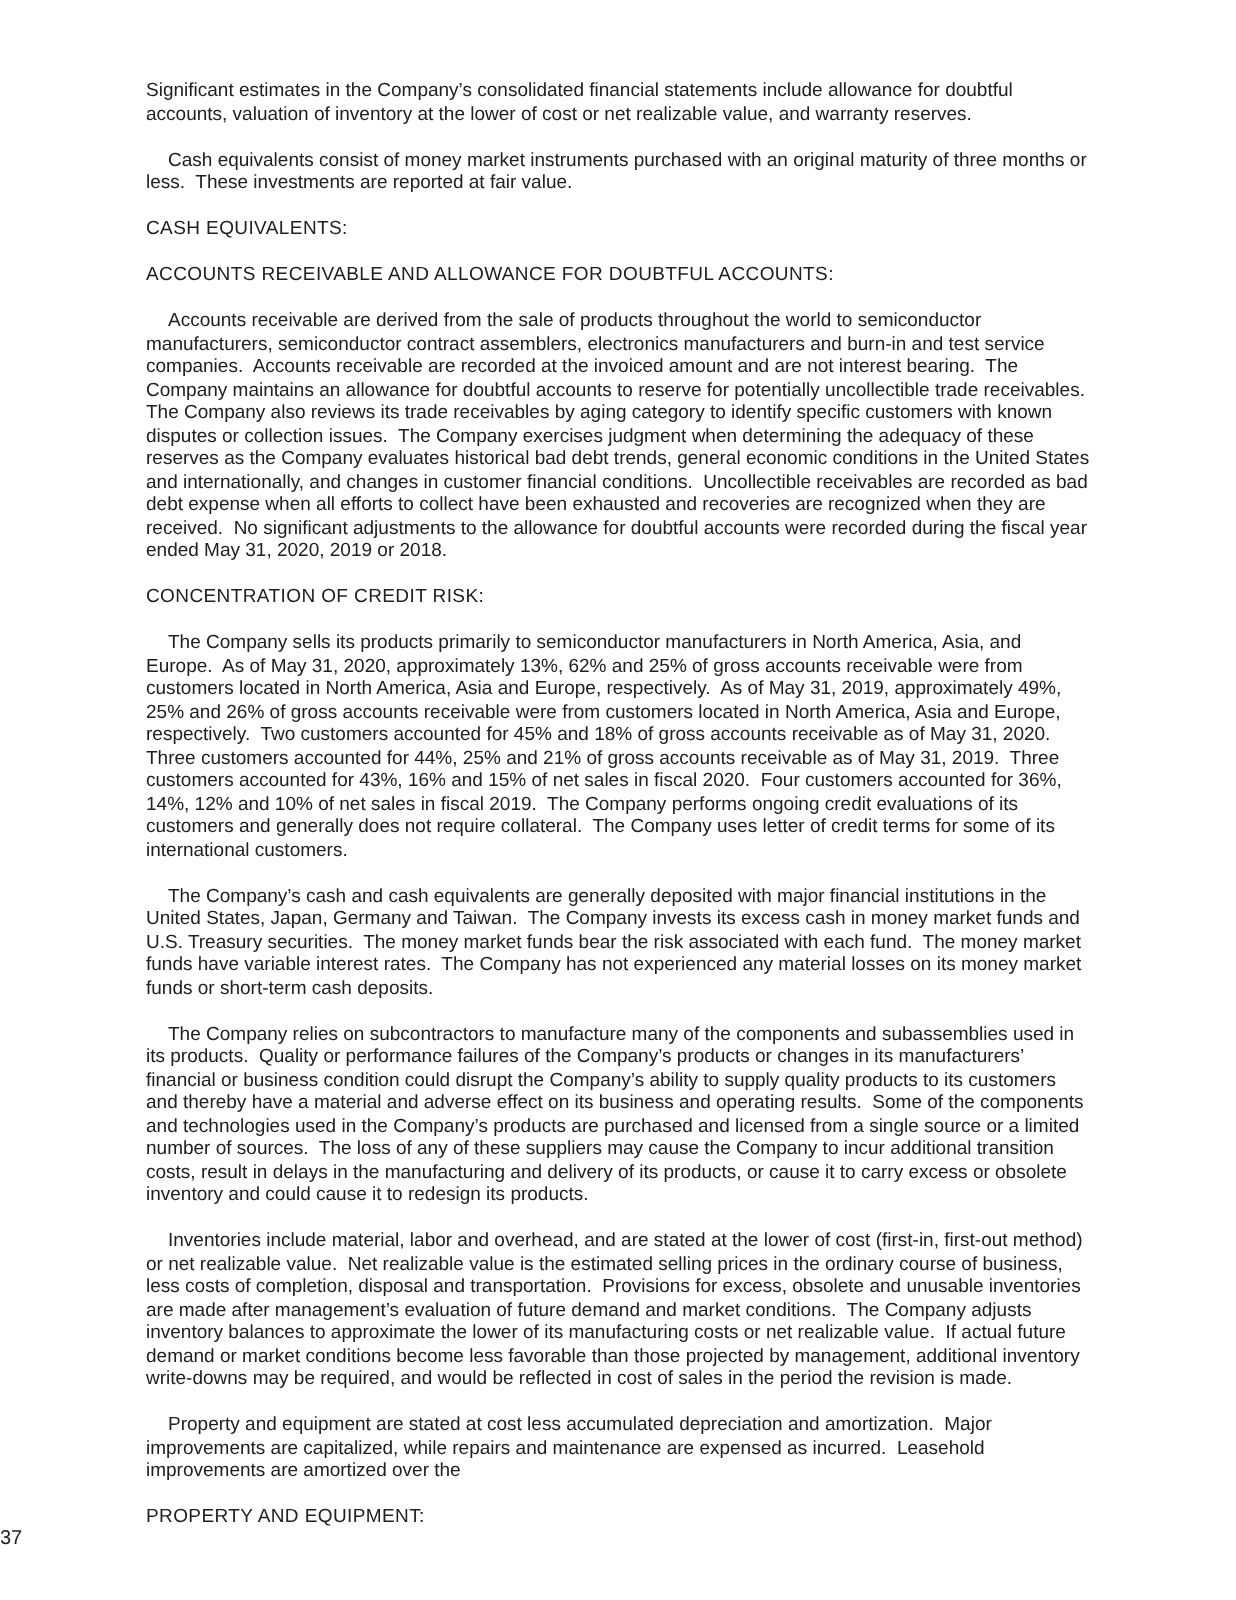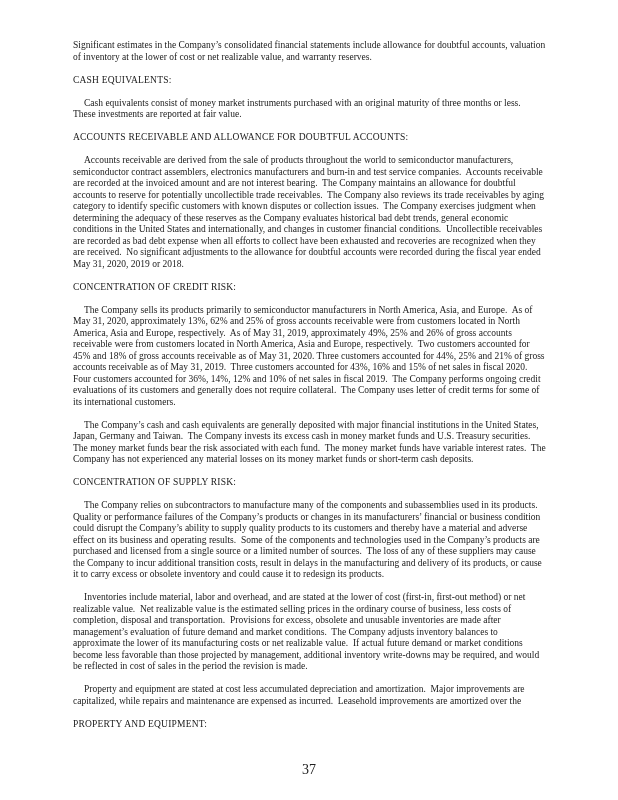--- a/index.html
+++ b/index.html
@@ -6,21 +6,21 @@
     margin: 0;
     padding: 0;
     background: #ffffff;
   }
   .page {
     position: relative;
     width: 580px;
     height: 800px;
     background: #ffffff;
     overflow: hidden;
-    font-family: Liberation Serif, serif;
+    font-family: Liberation Sans, sans-serif;
     color: #202020;
   }
   .content {
     position: absolute;
     top: 40px;
     left: 73px;
     width: 473px;
   }
   .block {
     font-size: 9.5px;
@@ -33,38 +33,36 @@
     letter-spacing: 0.2px;
   }
   .para.indent {
     text-indent: 11px;
   }
   .page-number {
     position: absolute;
     top: 764px;
     left: 0;
     width: 618px;
-    text-align: center;
-    font-size: 14px;
+    font-size: 10px;
     line-height: 11.5px;
   }
 </style>
 </head>
 <body>
 
 <div class="page">
   <div class="content">
     <div class="block para">Significant estimates in the Company’s consolidated financial statements include allowance for doubtful accounts, valuation of inventory at the lower of cost or net realizable value, and warranty reserves.</div>
+    <div class="block para indent">Cash equivalents consist of money market instruments purchased with an original maturity of three months or less.  These investments are reported at fair value.</div>
     <div class="block heading">CASH EQUIVALENTS:</div>
-    <div class="block para indent">Cash equivalents consist of money market instruments purchased with an original maturity of three months or less.  These investments are reported at fair value.</div>
     <div class="block heading">ACCOUNTS RECEIVABLE AND ALLOWANCE FOR DOUBTFUL ACCOUNTS:</div>
     <div class="block para indent">Accounts receivable are derived from the sale of products throughout the world to semiconductor manufacturers, semiconductor contract assemblers, electronics manufacturers and burn-in and test service companies.  Accounts receivable are recorded at the invoiced amount and are not interest bearing.  The Company maintains an allowance for doubtful accounts to reserve for potentially uncollectible trade receivables.  The Company also reviews its trade receivables by aging category to identify specific customers with known disputes or collection issues.  The Company exercises judgment when determining the adequacy of these reserves as the Company evaluates historical bad debt trends, general economic conditions in the United States and internationally, and changes in customer financial conditions.  Uncollectible receivables are recorded as bad debt expense when all efforts to collect have been exhausted and recoveries are recognized when they are received.  No significant adjustments to the allowance for doubtful accounts were recorded during the fiscal year ended May 31, 2020, 2019 or 2018.</div>
     <div class="block heading">CONCENTRATION OF CREDIT RISK:</div>
     <div class="block para indent">The Company sells its products primarily to semiconductor manufacturers in North America, Asia, and Europe.  As of May 31, 2020, approximately 13%, 62% and 25% of gross accounts receivable were from customers located in North America, Asia and Europe, respectively.  As of May 31, 2019, approximately 49%, 25% and 26% of gross accounts receivable were from customers located in North America, Asia and Europe, respectively.  Two customers accounted for 45% and 18% of gross accounts receivable as of May 31, 2020. Three customers accounted for 44%, 25% and 21% of gross accounts receivable as of May 31, 2019.  Three customers accounted for 43%, 16% and 15% of net sales in fiscal 2020.  Four customers accounted for 36%, 14%, 12% and 10% of net sales in fiscal 2019.  The Company performs ongoing credit evaluations of its customers and generally does not require collateral.  The Company uses letter of credit terms for some of its international customers.</div>
     <div class="block para indent">The Company’s cash and cash equivalents are generally deposited with major financial institutions in the United States, Japan, Germany and Taiwan.  The Company invests its excess cash in money market funds and U.S. Treasury securities.  The money market funds bear the risk associated with each fund.  The money market funds have variable interest rates.  The Company has not experienced any material losses on its money market funds or short-term cash deposits.</div>
-    <div class="block heading">CONCENTRATION OF SUPPLY RISK:</div>
     <div class="block para indent">The Company relies on subcontractors to manufacture many of the components and subassemblies used in its products.  Quality or performance failures of the Company’s products or changes in its manufacturers’ financial or business condition could disrupt the Company’s ability to supply quality products to its customers and thereby have a material and adverse effect on its business and operating results.  Some of the components and technologies used in the Company’s products are purchased and licensed from a single source or a limited number of sources.  The loss of any of these suppliers may cause the Company to incur additional transition costs, result in delays in the manufacturing and delivery of its products, or cause it to carry excess or obsolete inventory and could cause it to redesign its products.</div>
     <div class="block para indent">Inventories include material, labor and overhead, and are stated at the lower of cost (first-in, first-out method) or net realizable value.  Net realizable value is the estimated selling prices in the ordinary course of business, less costs of completion, disposal and transportation.  Provisions for excess, obsolete and unusable inventories are made after management’s evaluation of future demand and market conditions.  The Company adjusts inventory balances to approximate the lower of its manufacturing costs or net realizable value.  If actual future demand or market conditions become less favorable than those projected by management, additional inventory write-downs may be required, and would be reflected in cost of sales in the period the revision is made.</div>
     <div class="block para indent">Property and equipment are stated at cost less accumulated depreciation and amortization.  Major improvements are capitalized, while repairs and maintenance are expensed as incurred.  Leasehold improvements are amortized over the</div>
     <div class="block heading">PROPERTY AND EQUIPMENT:</div>
   </div>
   <div class="page-number">37</div>
 </div>
 
 </body></html>

